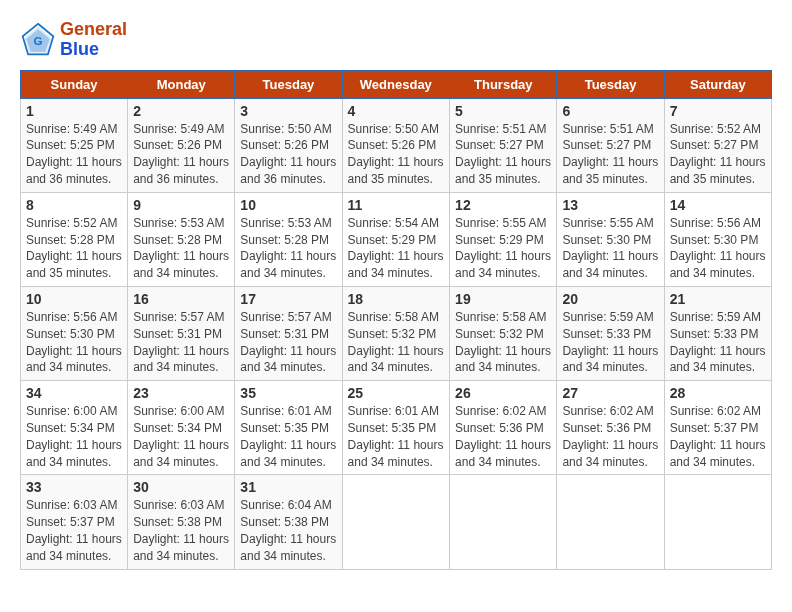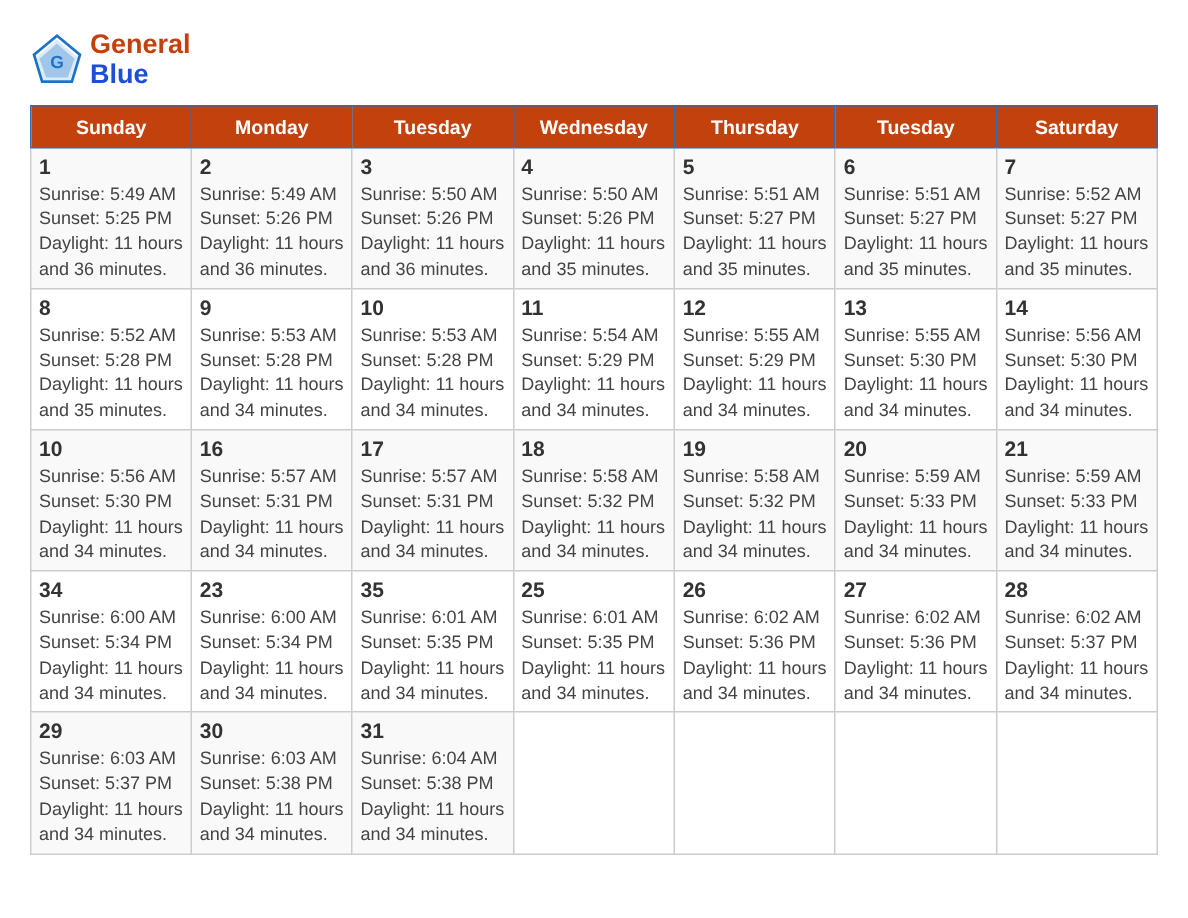--- a/index.html
+++ b/index.html
@@ -347,21 +347,21 @@
           <span class="day-num">28</span>
         <div class="day-info">
           Sunrise: 6:02 AM<br>
           Sunset: 5:37 PM<br>
           Daylight: 11 hours and 34 minutes.
         </div>
         </td>
       </tr>
       <tr>
         <td>
-          <span class="day-num">29</span>
+          <span class="day-num">33</span>
         <div class="day-info">
           Sunrise: 6:03 AM<br>
           Sunset: 5:37 PM<br>
           Daylight: 11 hours and 34 minutes.
         </div>
         </td>
         <td>
           <span class="day-num">30</span>
         <div class="day-info">
           Sunrise: 6:03 AM<br>

